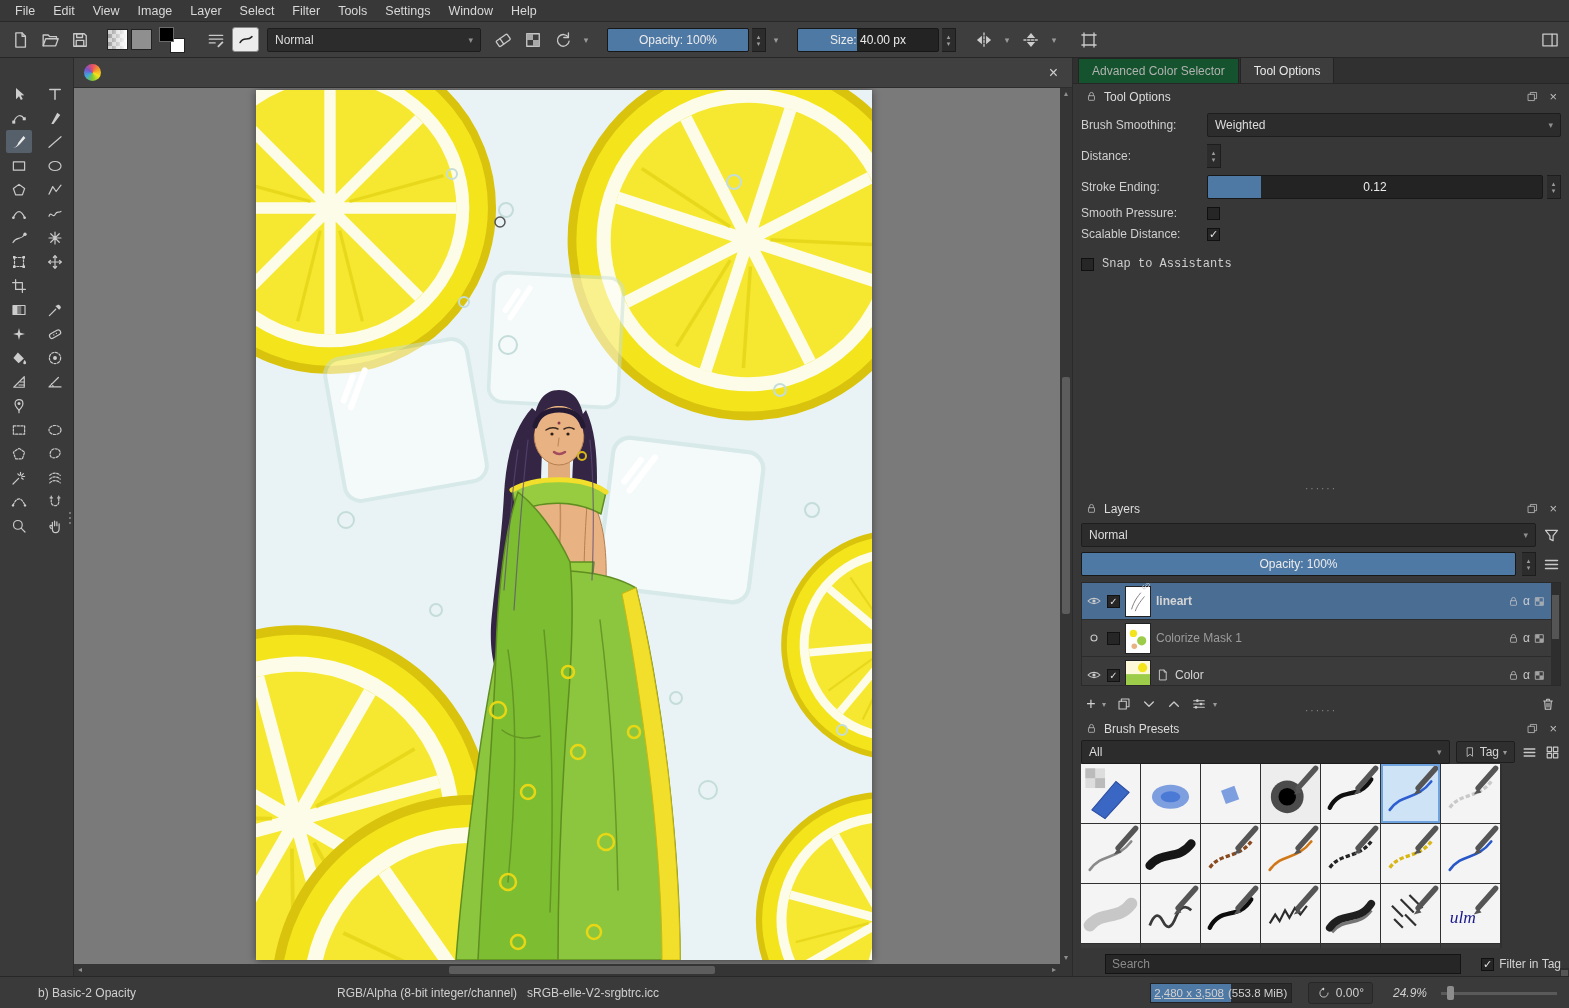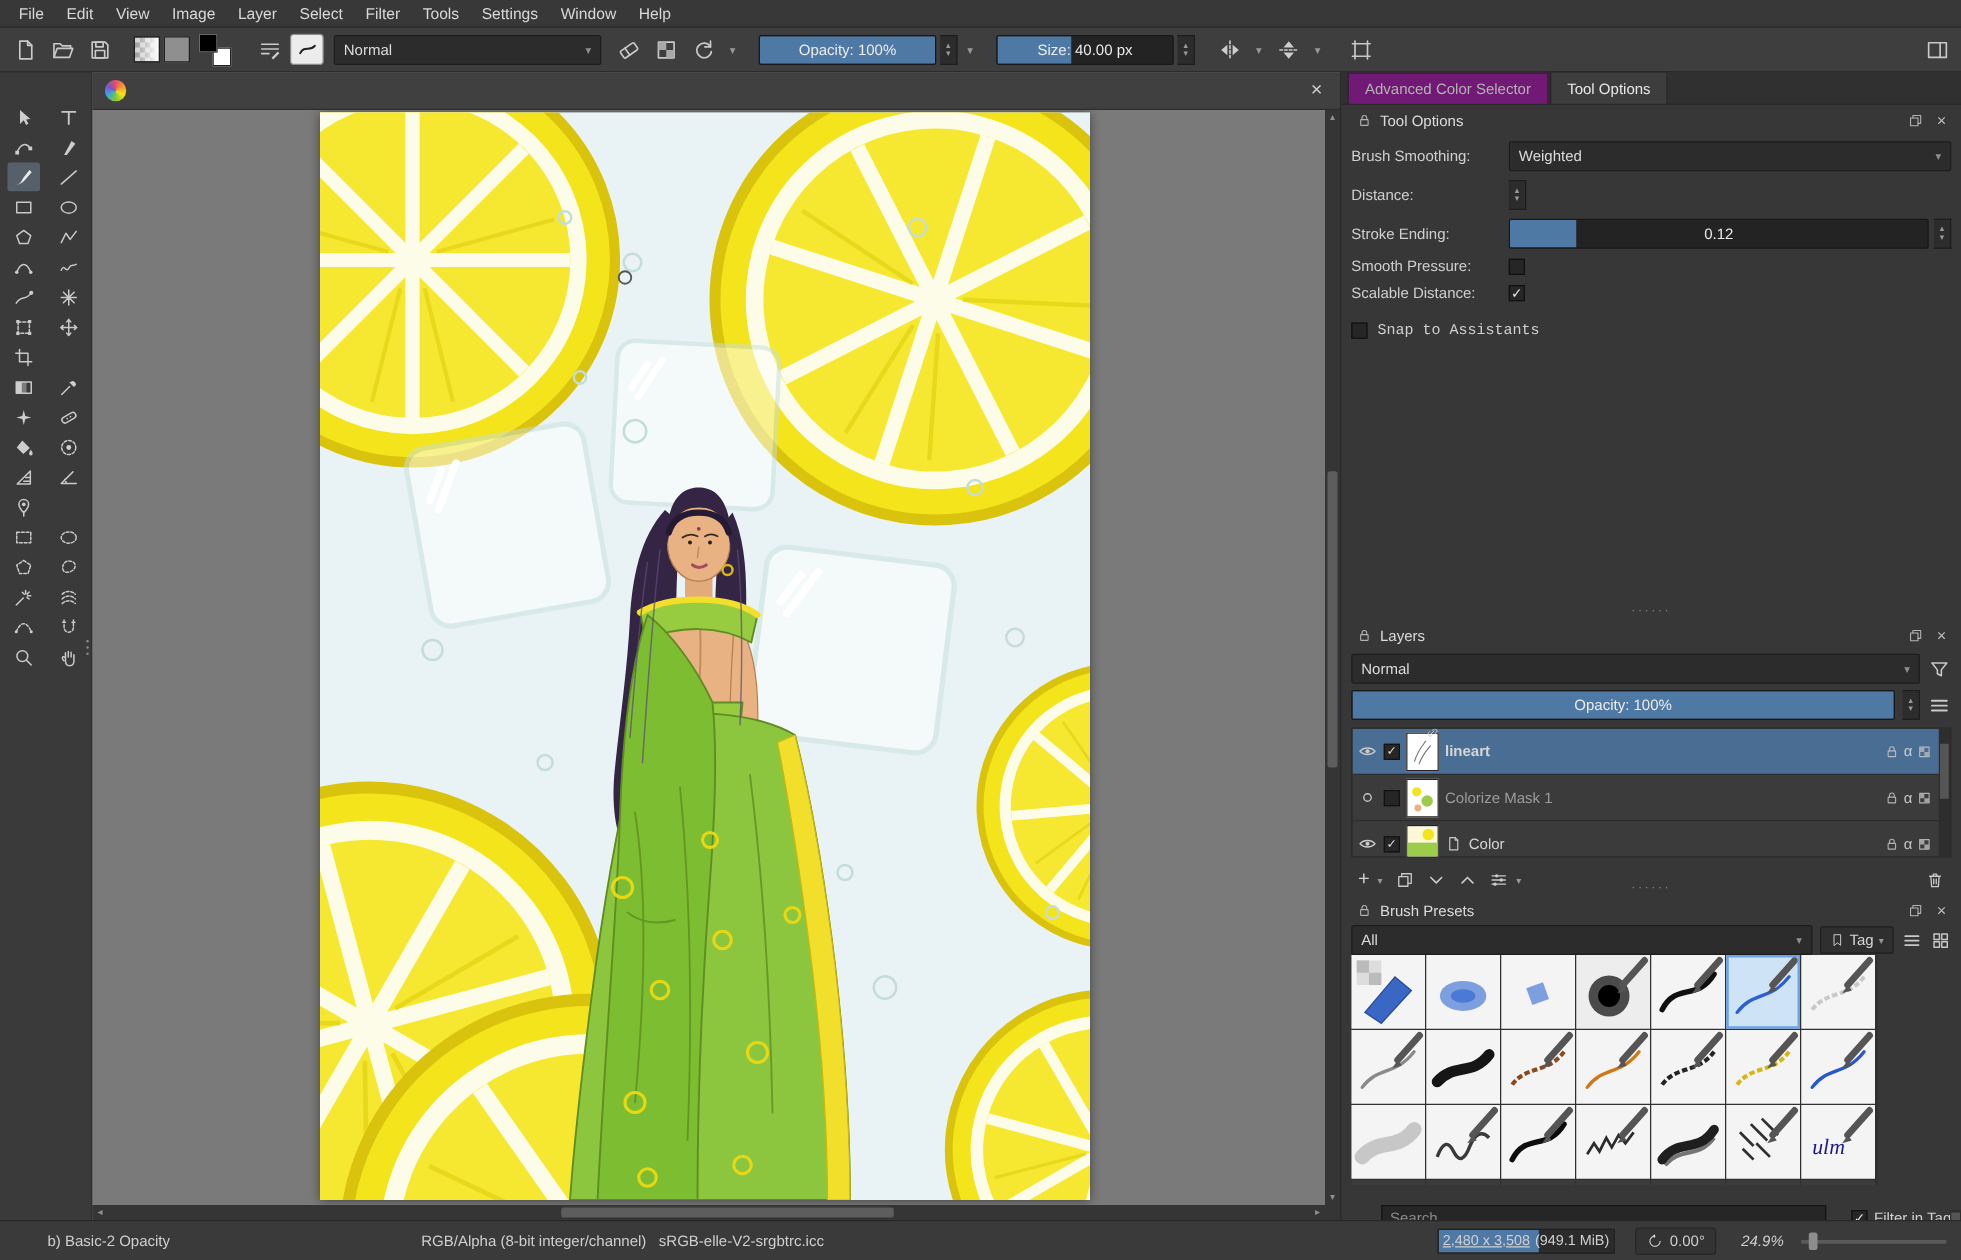--- a/index.html
+++ b/index.html
@@ -51,21 +51,21 @@
 .artwork svg{display:block;}
 .vscroll{position:absolute;right:0;top:30px;width:12px;bottom:12px;background:#353535;}
 .vthumb{position:absolute;left:2px;right:2px;top:33%;height:27%;background:#5d5d5d;border-radius:2px;}
 .hscroll{position:absolute;left:0;bottom:0;right:12px;height:12px;background:#353535;}
 .hthumb{position:absolute;top:2px;bottom:2px;left:38%;width:27%;background:#5d5d5d;border-radius:2px;}
 .scorner{position:absolute;right:0;bottom:0;width:12px;height:12px;background:#353535;}
 .sa{position:absolute;color:#8f8f8f;font-size:8px;line-height:12px;width:12px;text-align:center;}
 
 .right-panel{position:absolute;left:1072px;top:58px;width:497px;bottom:32px;background:#373737;border-left:1px solid #2a2a2a;}
 .panel-tabs{position:absolute;top:0;left:0;right:0;height:26px;background:#303030;display:flex;align-items:flex-end;padding-left:5px;gap:1px;border-bottom:1px solid #272727;}
-.panel-tab{height:25px;display:flex;align-items:center;padding:0 13px;background:#701a75;border:1px solid #242424;border-bottom:none;color:#b2b2b2;}
+.panel-tab{height:25px;display:flex;align-items:center;padding:0 13px;background:#14532d;border:1px solid #242424;border-bottom:none;color:#b2b2b2;}
 .panel-tab.active{background:#3d3d3d;color:#e8e8e8;height:26px;}
 .docker{position:absolute;left:0;right:0;}
 .docker-header{height:22px;display:flex;align-items:center;gap:6px;padding:3px 4px 0;color:#dcdcdc;}
 .docker-title{white-space:nowrap;margin-right:auto;}
 .ic.sm{width:13px;height:13px;opacity:.85;}
 .hdr-x{color:#bdbdbd;font-size:13px;margin-left:4px;line-height:13px;}
 .docker-tools{top:26px;height:404px;padding:0 8px;}
 .to-row{display:flex;align-items:center;margin-top:7px;gap:4px;}
 .to-label{width:122px;color:#cfcfcf;flex:none;}
 .flex1{flex:1;}
@@ -110,21 +110,21 @@
 .tag-btn .ic{width:12px;height:14px;}
 .tag-btn .caret{font-size:8px;color:#999;}
 .view-btn{width:17px;height:17px;flex:none;}
 .preset-grid{position:relative;margin-top:0;width:421px;height:184px;overflow:hidden;background:#303030;}
 .pg-inner{display:grid;grid-template-columns:repeat(7,59px);grid-auto-rows:59px;gap:1px;}
 .preset-cell{background:#f2f2f2;position:relative;}
 .preset-cell svg{display:block;width:100%;height:100%;}
 .preset-cell.selected{outline:2px solid #6ea3e0;outline-offset:-2px;}
 .preset-scroll{position:absolute;right:0;top:252px;width:9px;height:184px;background:#2e2e2e;}
 .preset-scroll .thumb{position:absolute;left:1px;right:1px;top:2px;height:122px;background:#555;}
-.preset-search{display:flex;align-items:center;margin-top:16px;gap:20px;padding-left:24px;}
+.preset-search{display:flex;align-items:center;margin-top:6px;gap:20px;padding-left:24px;}
 .search-input{flex:1;max-width:398px;height:20px;background:#262626;border:1px solid #141414;color:#cfcfcf;padding:0 6px;font-family:inherit;font-size:12px;}
 .search-input::placeholder{color:#8a8a8a;}
 .fit-label{display:flex;align-items:center;gap:5px;color:#d2d2d2;white-space:nowrap;}
 
 .statusbar{position:absolute;left:0;right:0;bottom:0;height:32px;background:#3a3a3a;border-top:1px solid #282828;display:flex;align-items:center;color:#cfcfcf;}
 .sb-left{margin-left:38px;width:255px;}
 .sb-colorinfo{margin-left:44px;}
 .sb-profile{margin-left:10px;}
 .sb-mem{position:relative;margin-left:auto;width:142px;height:20px;background:#2b2b2b;border:1px solid #222;display:flex;align-items:center;justify-content:center;overflow:hidden;white-space:nowrap;font-size:11.5px;}
 .sb-mem .memfill{position:absolute;left:0;top:0;bottom:0;background:#4f79a5;}
@@ -1186,21 +1186,21 @@
   </div>
 </div>
 
 <div class="statusbar">
   <span class="sb-left">b) Basic-2 Opacity</span>
   <span class="sb-colorinfo">RGB/Alpha (8-bit integer/channel)</span>
   <span class="sb-profile">sRGB-elle-V2-srgbtrc.icc</span>
   <div class="sb-mem">
     <div class="memfill" id="memFill" style="width: 57%;"></div>
     <span class="sb-size">2,480 x 3,508</span>
-    <span class="sb-mib">(949.1 MiB)</span>
+    <span class="sb-mib">(553.8 MiB)</span>
   </div>
   <div class="sb-angle">
     <span class="ic" style="width:14px;height:14px;">
         <svg viewBox="0 0 24 24" width="100%" height="100%" fill="none" stroke="#c9c9c9" stroke-width="1.6" stroke-linecap="round" stroke-linejoin="round">
           <path d="M19 12 A7 7 0 1 1 12 5"></path>
           <path d="M12 2.5 L12 7.5 L7.5 5 Z" fill="#cdcdcd" stroke="none"></path>
         </svg>
       </span>
     <span>0.00°</span>
   </div>

